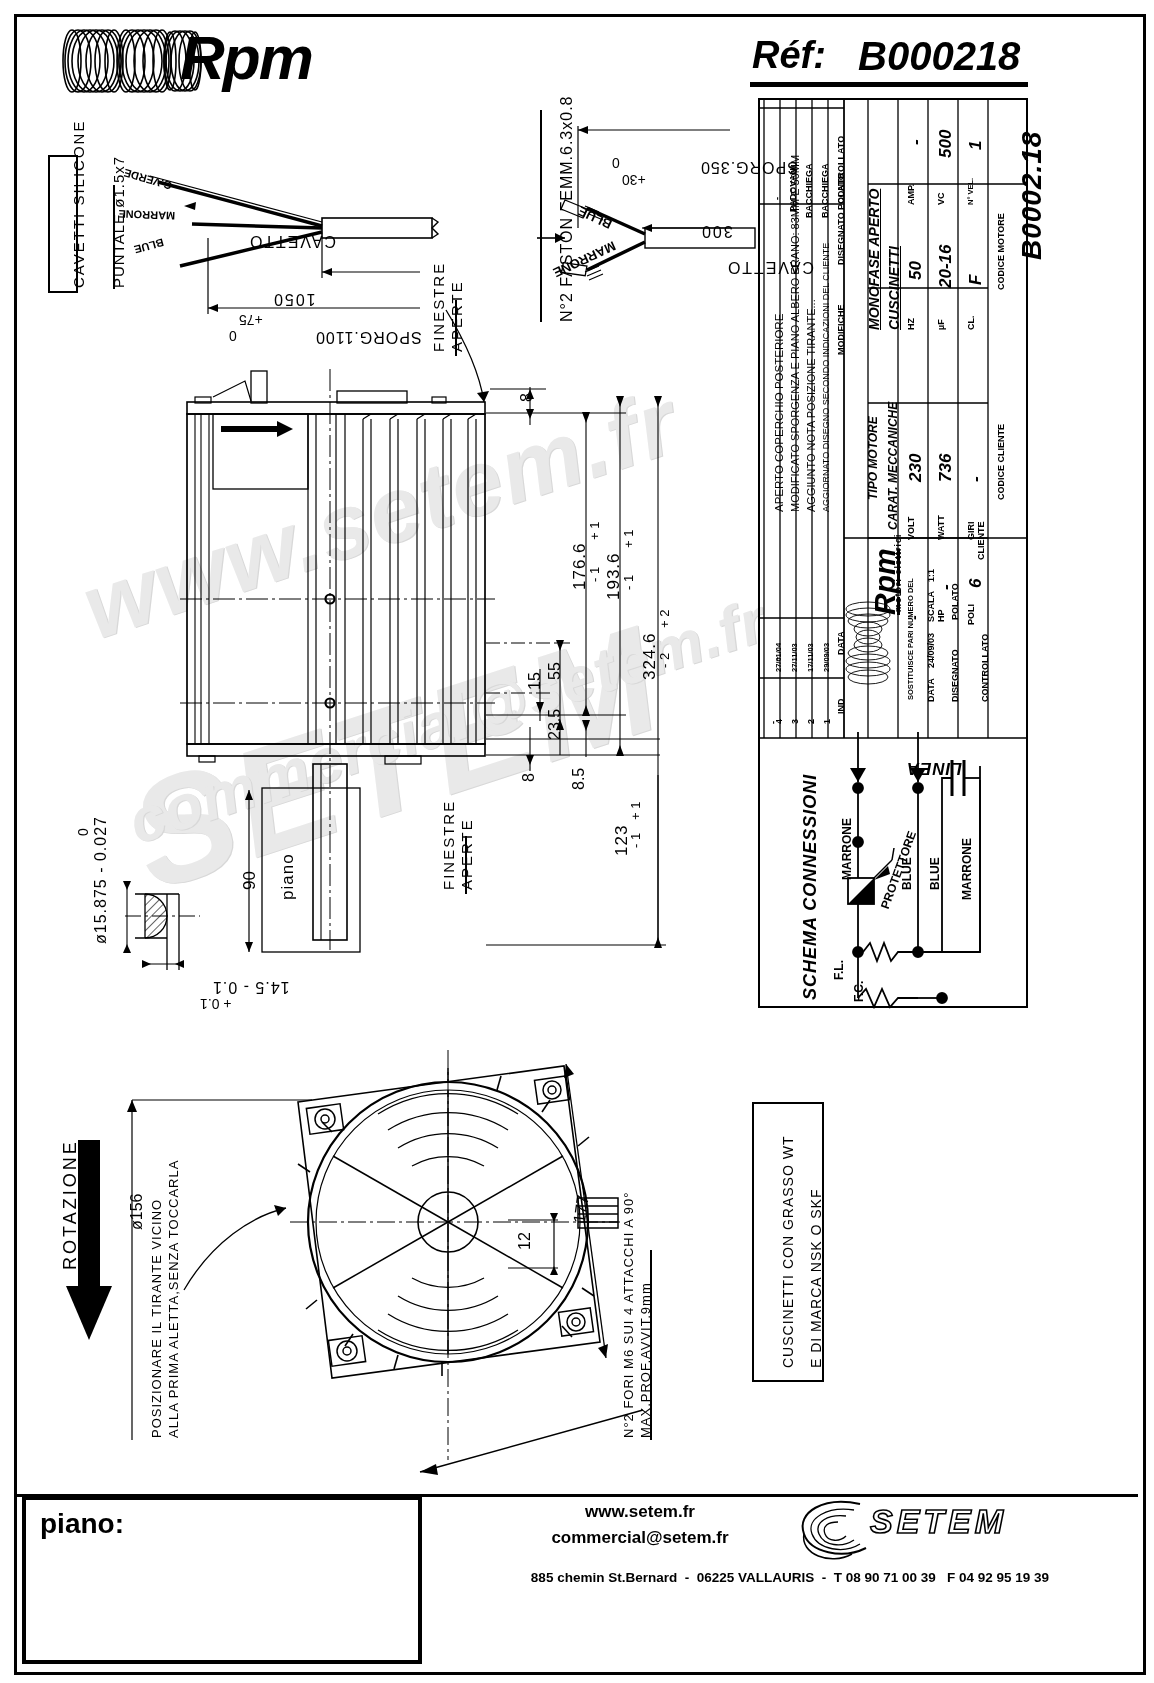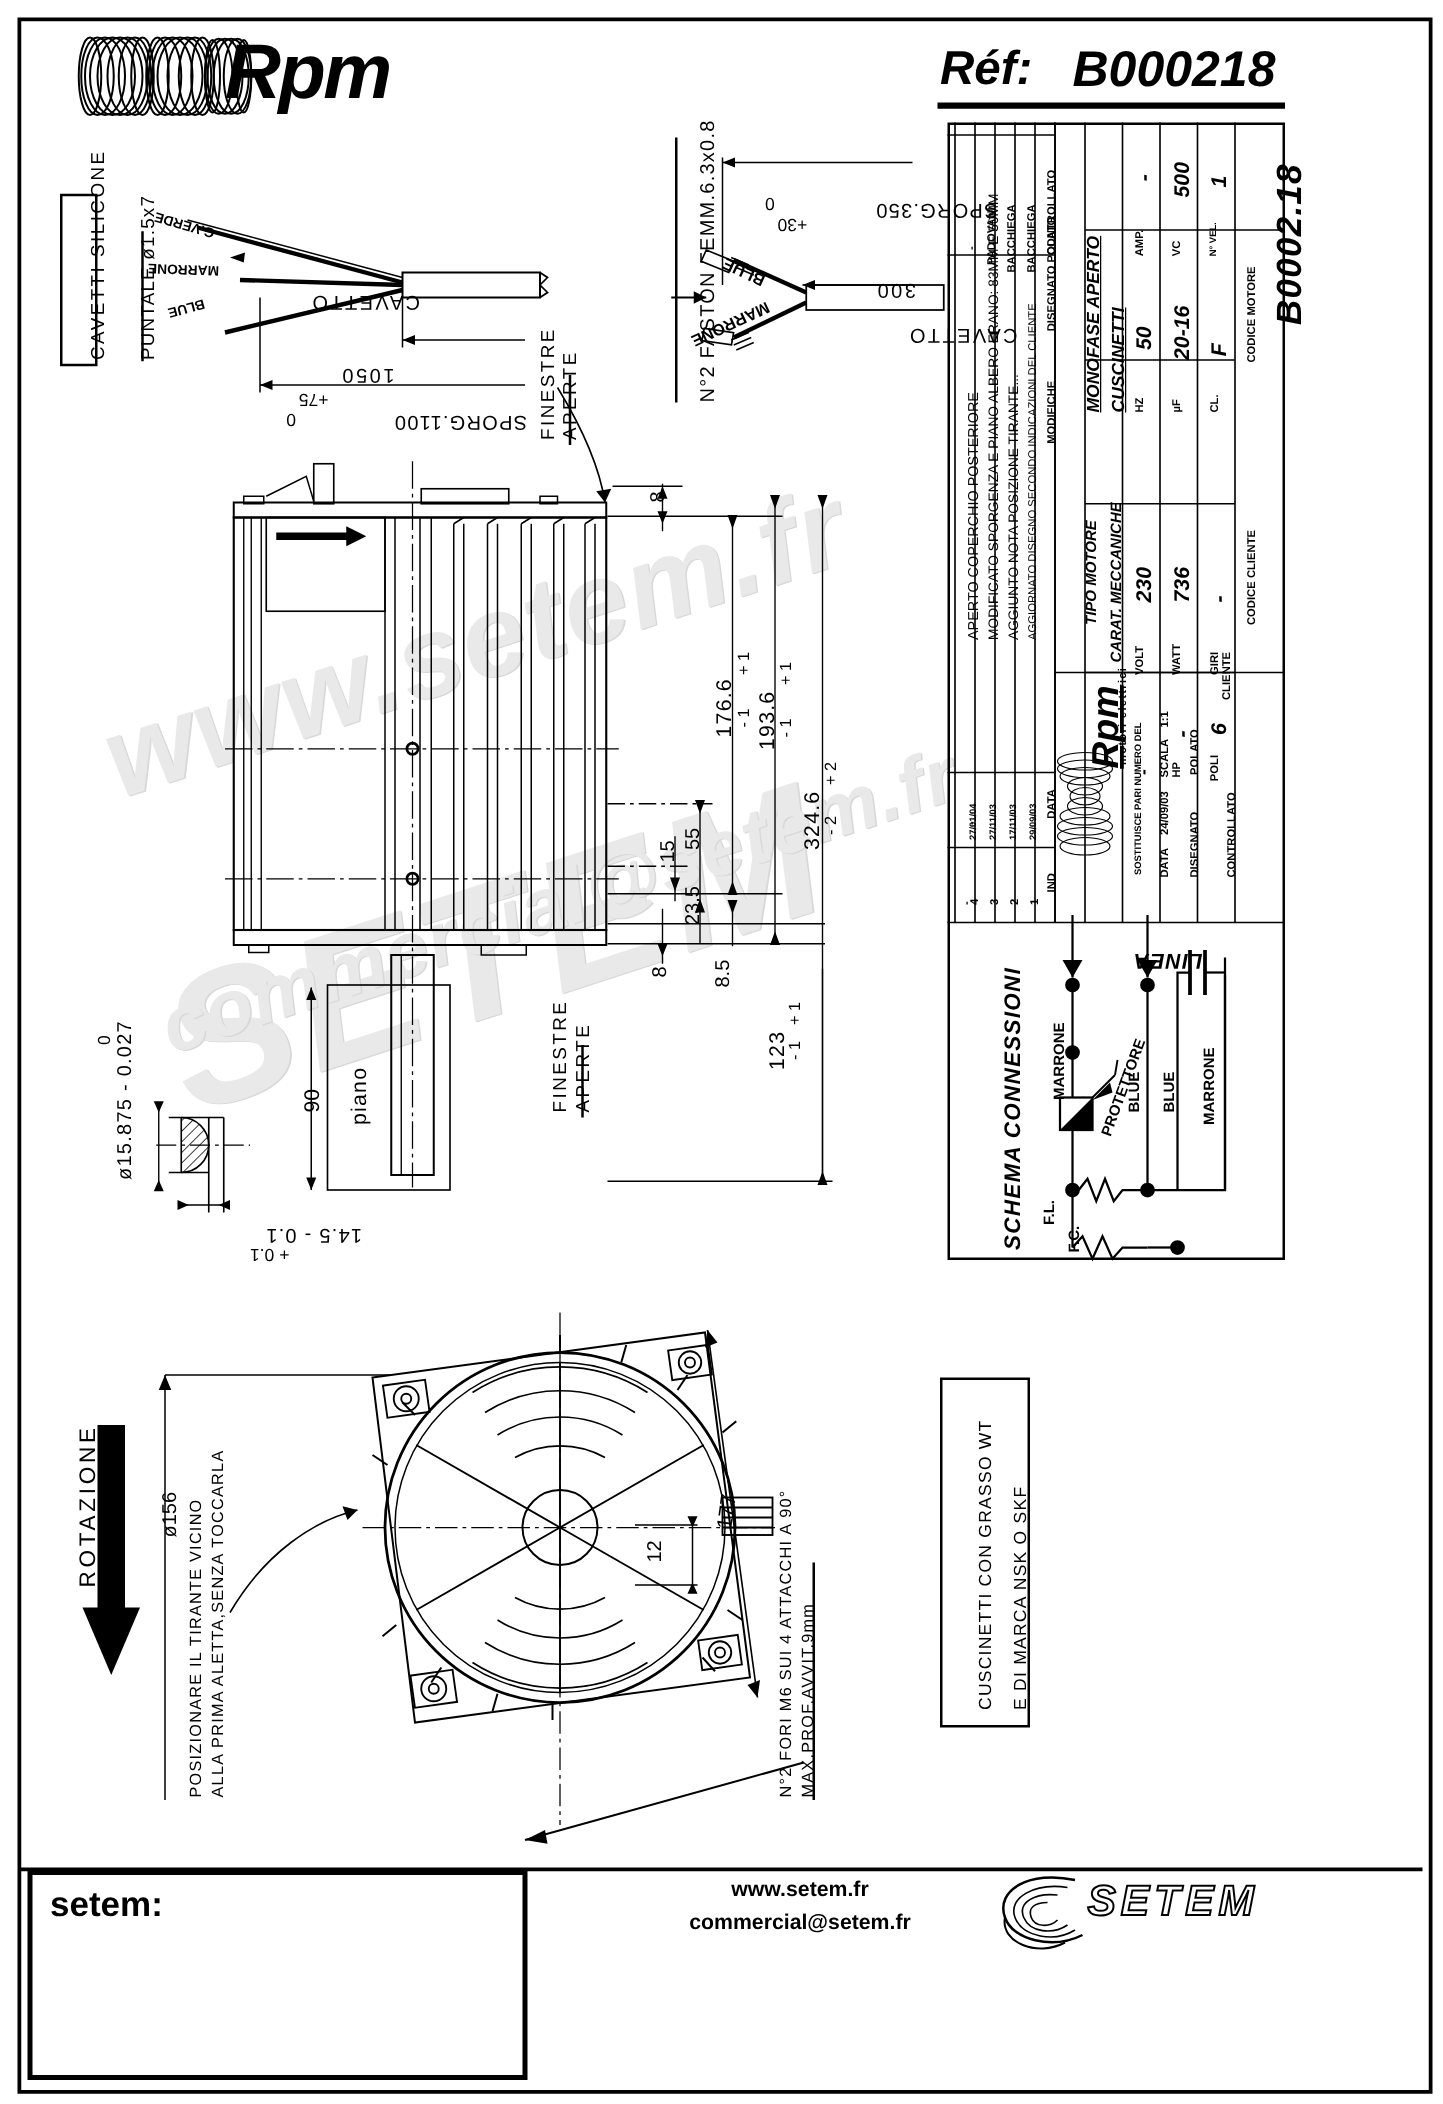--- a/index.html
+++ b/index.html
@@ -636,24 +636,25 @@
     </g>
   </svg>
   <div class="tx r90" style="left:516px;top:1250px;font-size:16px;">12</div>
 
   <div class="box" style="left:752px;top:1102px;width:72px;height:280px;"></div>
   <div class="tx r90" style="left:780px;top:1368px;font-size:14px;letter-spacing:1px;">CUSCINETTI CON GRASSO WT</div>
   <div class="tx r90" style="left:808px;top:1368px;font-size:14px;letter-spacing:1px;">E DI MARCA NSK O SKF</div>
 
   <div class="ln" style="left:16px;top:1494px;width:1122px;height:3px;"></div>
   <div class="box" style="left:22px;top:1496px;width:400px;height:168px;border-width:4px;"></div>
-  <div class="tx" style="left:40px;top:1508px;font-size:28px;font-weight:bold;">setem:</div>
+  <div class="tx" style="left:40px;top:1508px;font-size:28px;font-weight:bold;">piano:</div>
 
   <div class="tx ctr" style="left:490px;top:1502px;width:300px;font-size:17px;font-weight:bold;">www.setem.fr</div>
   <div class="tx ctr" style="left:470px;top:1528px;width:340px;font-size:17px;font-weight:bold;">commercial@setem.fr</div>
+  <div class="tx ctr" style="left:440px;top:1570px;width:700px;font-size:13.5px;font-weight:bold;">885 chemin St.Bernard  -  06225 VALLAURIS  -  T 08 90 71 00 39   F 04 92 95 19 39</div>
 
   <svg width="90" height="70" style="left:790px;top:1496px;">
     <g stroke="#000" fill="none" stroke-width="1.3">
       <path d="M70 8 C 34 0, 6 16, 14 38 C 20 56, 52 64, 76 52" stroke-width="2"></path>
       <path d="M64 14 C 38 10, 16 22, 22 38 C 28 54, 54 58, 70 48"></path>
       <path d="M56 20 C 38 18, 24 26, 29 38 C 34 50, 52 52, 64 44"></path>
       <path d="M48 26 C 38 26, 32 30, 35 38 C 38 46, 50 46, 56 40"></path>
       <path d="M14 38 C 10 58, 40 70, 62 58" stroke-width="1.6"></path>
     </g>
   </svg>

